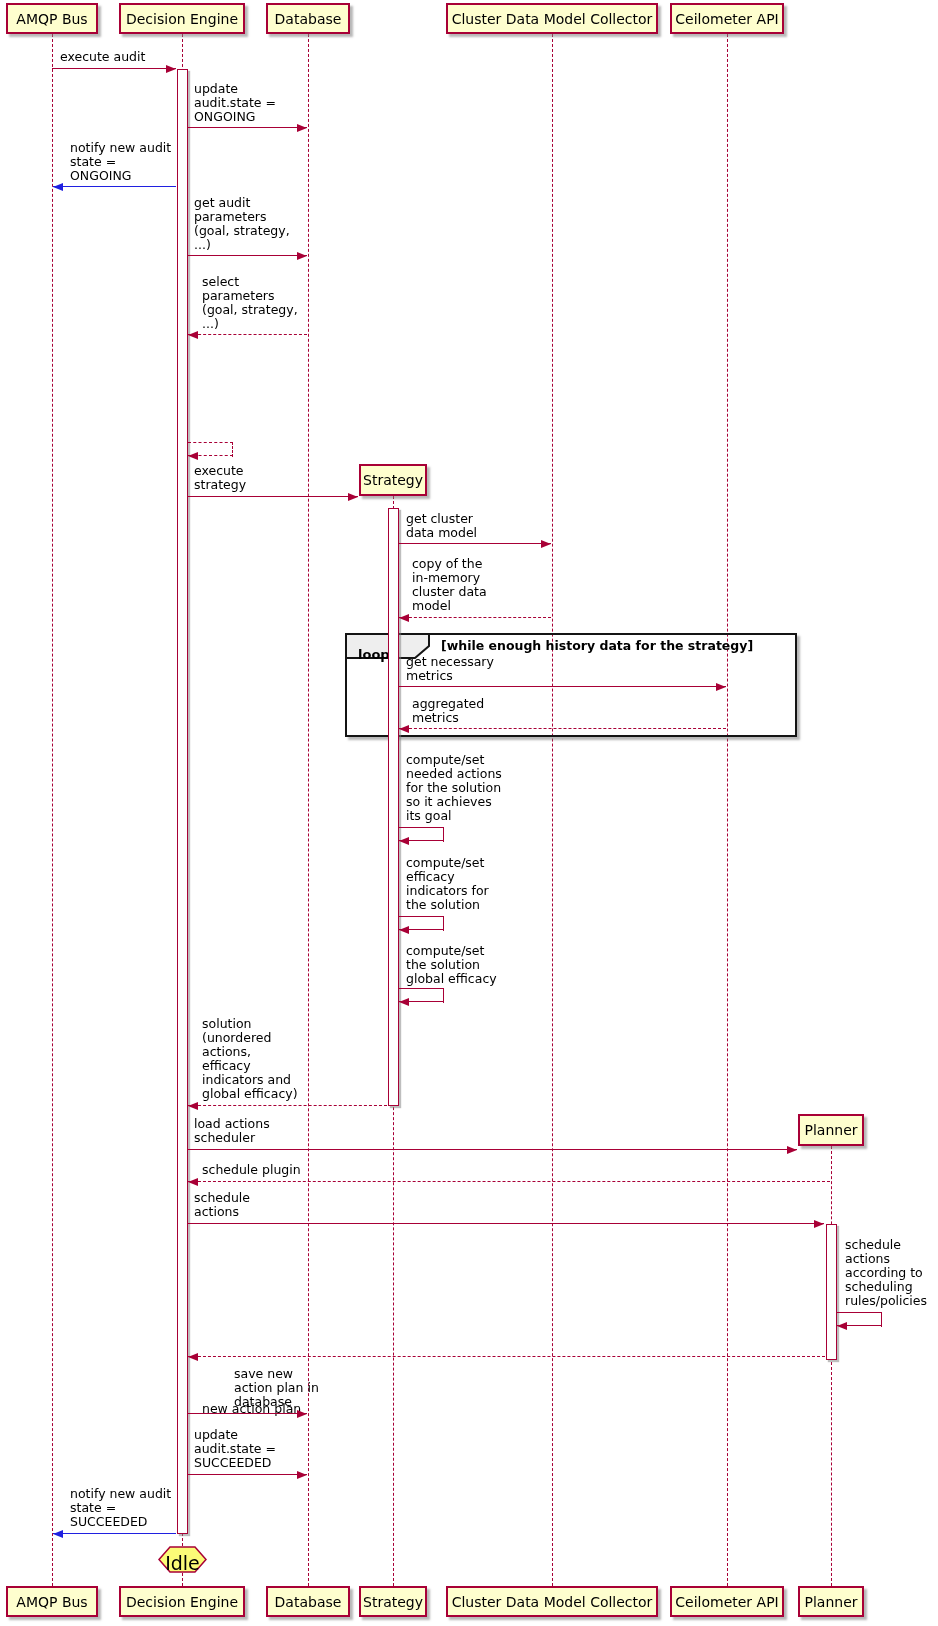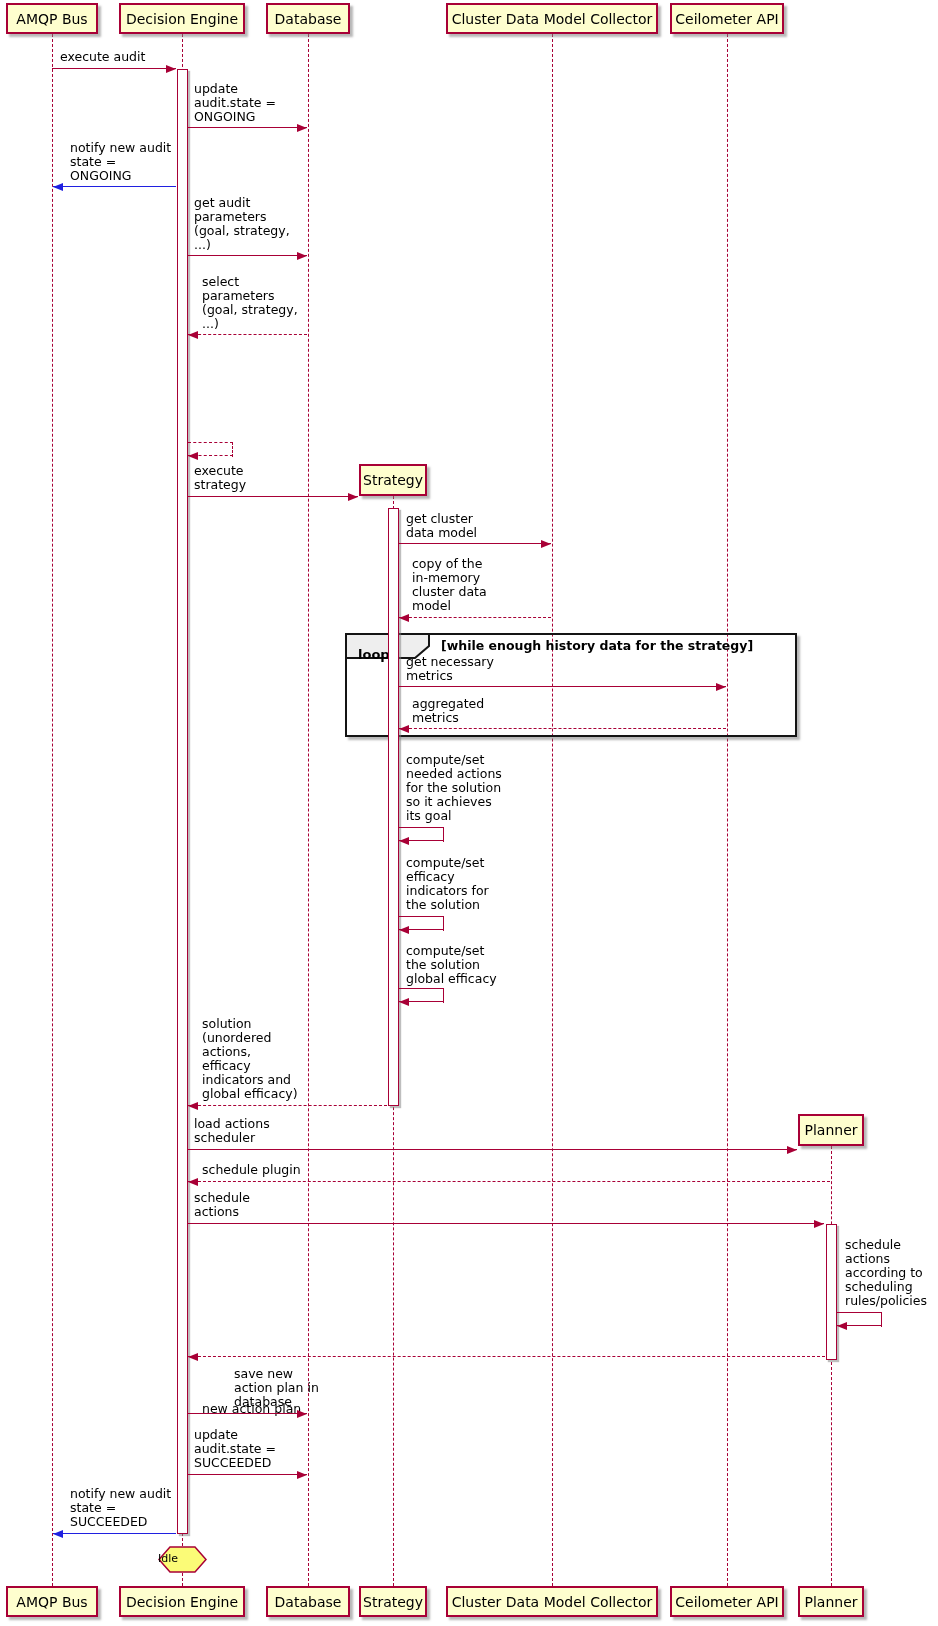--- a/index.html
+++ b/index.html
@@ -19,21 +19,21 @@
   }
   .mline{position:absolute;height:0;}
   .vline{position:absolute;width:0;}
   .head{position:absolute;width:0;height:0;}
   .msglabel{position:absolute;font-size:12.5px;line-height:14px;color:#000;white-space:pre;}
   .loopframe{position:absolute;border:2px solid #141414;box-sizing:border-box;
     box-shadow:3px 3px 2px rgba(125,125,125,.55);}
   .loopname{position:absolute;font-size:13px;font-weight:bold;color:#000;}
   .loopcond{position:absolute;font-size:12.5px;font-weight:bold;color:#000;white-space:pre;}
   .notewrap{position:absolute;}
-  .notetext{position:absolute;font-size:11px;color:#000;text-align:left;}
+  .notetext{position:absolute;font-size:19px;color:#000;text-align:center;}
 </style>
 </head>
 <body>
 
 <div id="canvas">
     <div class="lifeline" style="left: 51.5px; top: 34px; height: 1552px; border-left-color: rgb(168, 0, 54);"></div>
     <div class="lifeline" style="left: 181.5px; top: 34px; height: 1552px; border-left-color: rgb(168, 0, 54);"></div>
     <div class="lifeline" style="left: 307.5px; top: 34px; height: 1552px; border-left-color: rgb(168, 0, 54);"></div>
     <div class="lifeline" style="left: 392.5px; top: 496px; height: 1090px; border-left-color: rgb(168, 0, 54);"></div>
     <div class="lifeline" style="left: 551.5px; top: 34px; height: 1552px; border-left-color: rgb(168, 0, 54);"></div>

